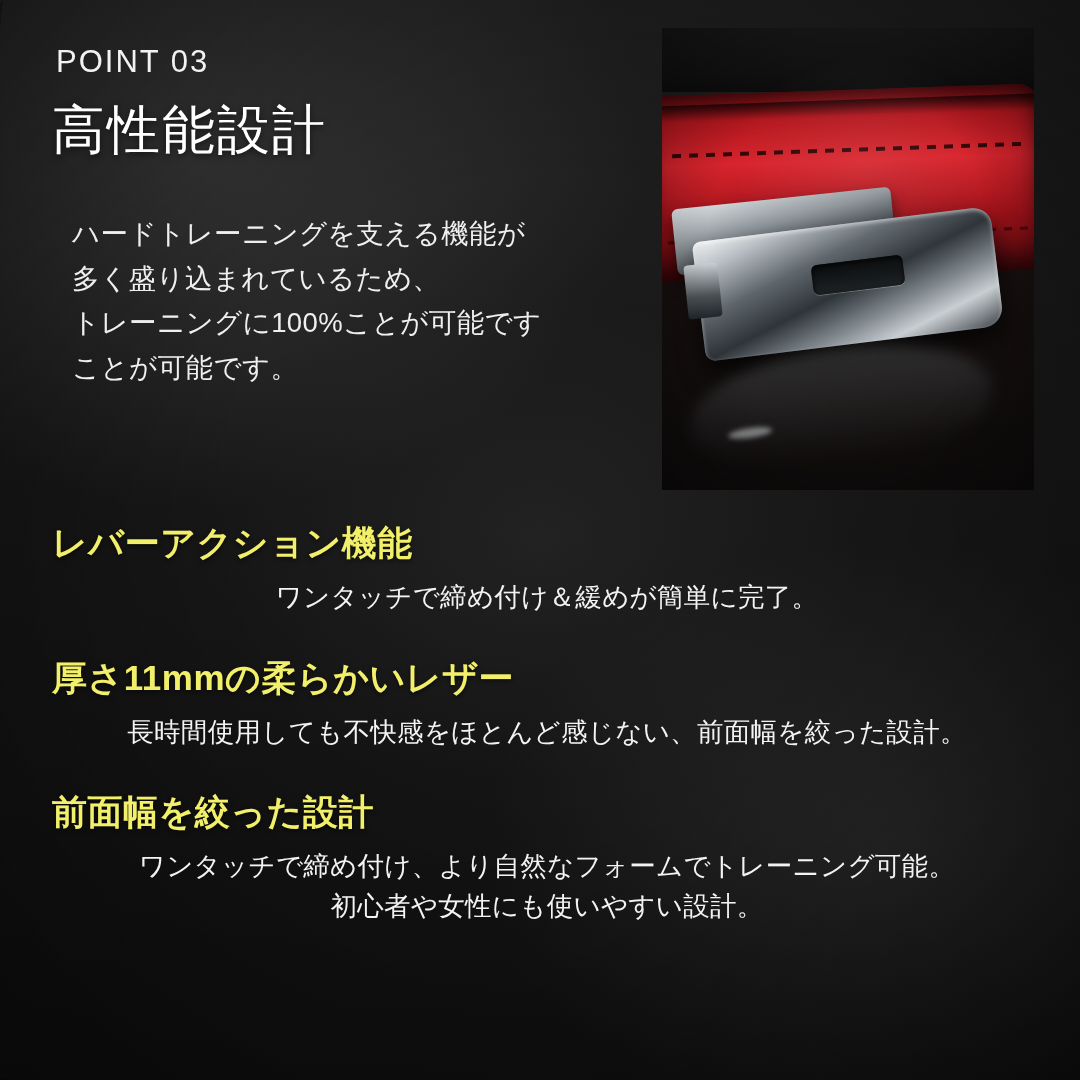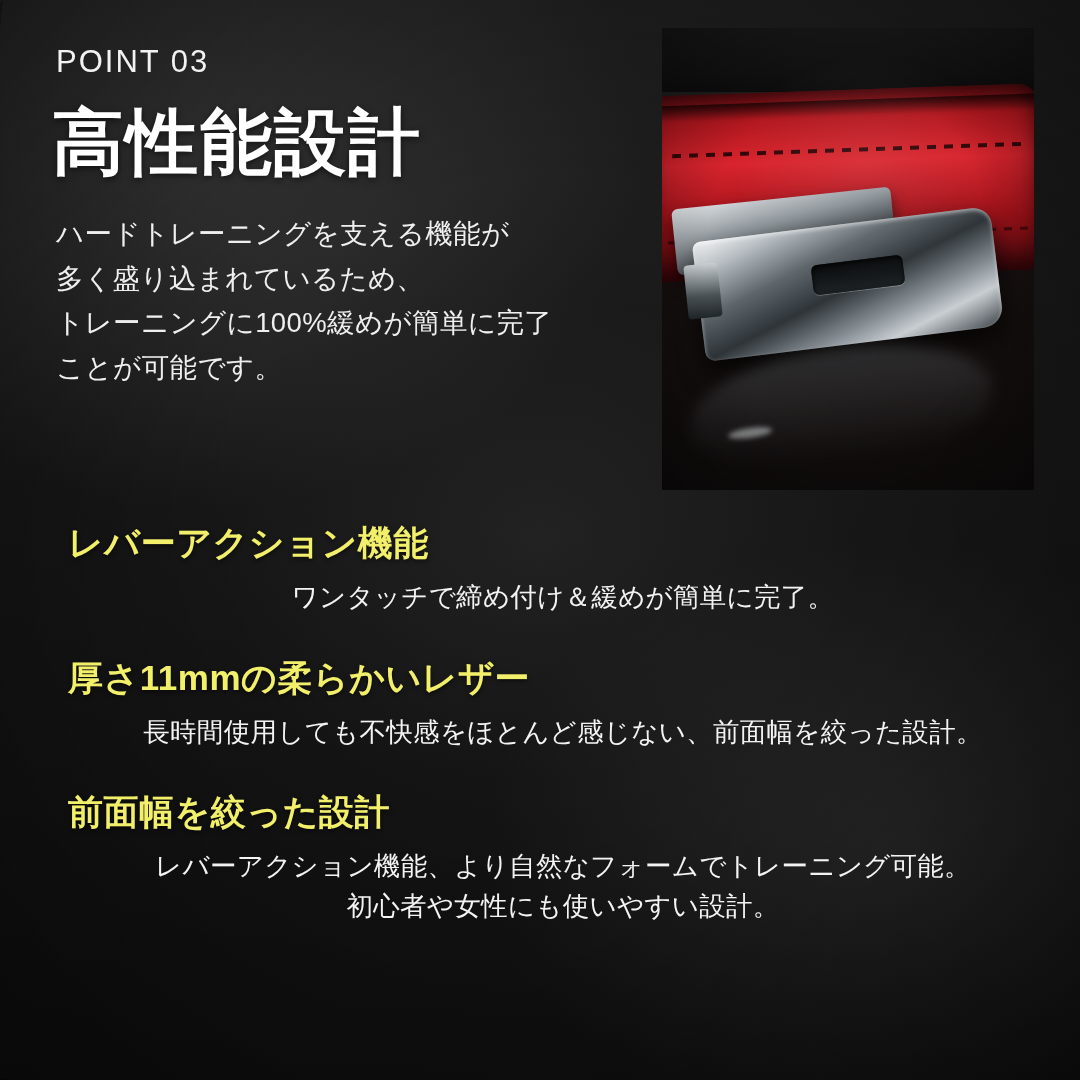--- a/index.html
+++ b/index.html
@@ -46,29 +46,29 @@
     top: 44px;
     font-size: 31px;
     letter-spacing: 2px;
     color: #f2f2f2;
     font-weight: 400;
   }
   .headline {
     position: absolute;
     left: 52px;
     top: 95px;
-    font-size: 72px;
-    font-weight: 700;
+    font-size: 53px;
+    font-weight: 400;
     letter-spacing: 2px;
     color: #ffffff;
     text-shadow: 0 2px 6px rgba(0,0,0,0.6);
   }
   .lead {
     position: absolute;
-    left: 56px;
+    left: 72px;
     top: 212px;
     width: 560px;
     font-size: 27.5px;
     line-height: 1.62;
     color: #efefef;
     letter-spacing: 0.4px;
   }
 
   
   .photo {
@@ -179,21 +179,21 @@
   .photo .p-glow {
     position: absolute; inset: 0;
     background: radial-gradient(ellipse 60% 40% at 55% 30%, rgba(255,255,255,0.07), rgba(0,0,0,0) 60%);
   }
   .photo .p-shade {
     position: absolute; inset: 0;
     background: radial-gradient(ellipse 85% 85% at 50% 50%, rgba(0,0,0,0) 45%, rgba(0,0,0,0.55) 100%);
   }
 
   
-  .features { position: absolute; left: 68px; top: 520px; width: 990px; }
+  .features { position: absolute; left: 52px; top: 520px; width: 990px; }
   .feature { margin-bottom: 30px; }
   .feature-title {
     font-size: 35px;
     font-weight: 700;
     color: #f2ef6a;
     letter-spacing: 0.5px;
     margin: 0 0 10px 0;
     text-shadow: 0 2px 4px rgba(0,0,0,0.55);
   }
   .feature-body {
@@ -215,21 +215,21 @@
   <div class="bg-vignette"></div>
 
   <div class="content">
 
     <div class="point-label">POINT 03</div>
     <div class="headline">高性能設計</div>
 
     <div class="lead">
       <div>ハードトレーニングを支える機能が</div>
       <div>多く盛り込まれているため、</div>
-      <div>トレーニングに100%緩めが簡単に完了</div>
+      <div>トレーニングに100%ことが可能です</div>
       <div>ことが可能です。</div>
     </div>
 
     <div class="photo">
       <div class="p-bg"></div>
       <div class="p-table"></div>
       <div class="p-belt"></div>
       <div class="p-belt-edge"></div>
       <div class="p-stitch"></div>
       <div class="p-stitch2"></div>
@@ -250,19 +250,19 @@
         <p class="feature-body">ワンタッチで締め付け＆緩めが簡単に完了。</p>
       </div>
 
       <div class="feature f2">
         <p class="feature-title">厚さ11mmの柔らかいレザー</p>
         <p class="feature-body">長時間使用しても不快感をほとんど感じない、前面幅を絞った設計。</p>
       </div>
 
       <div class="feature f3">
         <p class="feature-title">前面幅を絞った設計</p>
-        <p class="feature-body">レバーアクション機能、より自然なフォームでトレーニング可能。</p>
+        <p class="feature-body">ワンタッチで締め付け、より自然なフォームでトレーニング可能。</p>
         <p class="feature-body">初心者や女性にも使いやすい設計。</p>
       </div>
 
     </div>
   </div>
 </div>
 
 </body></html>

